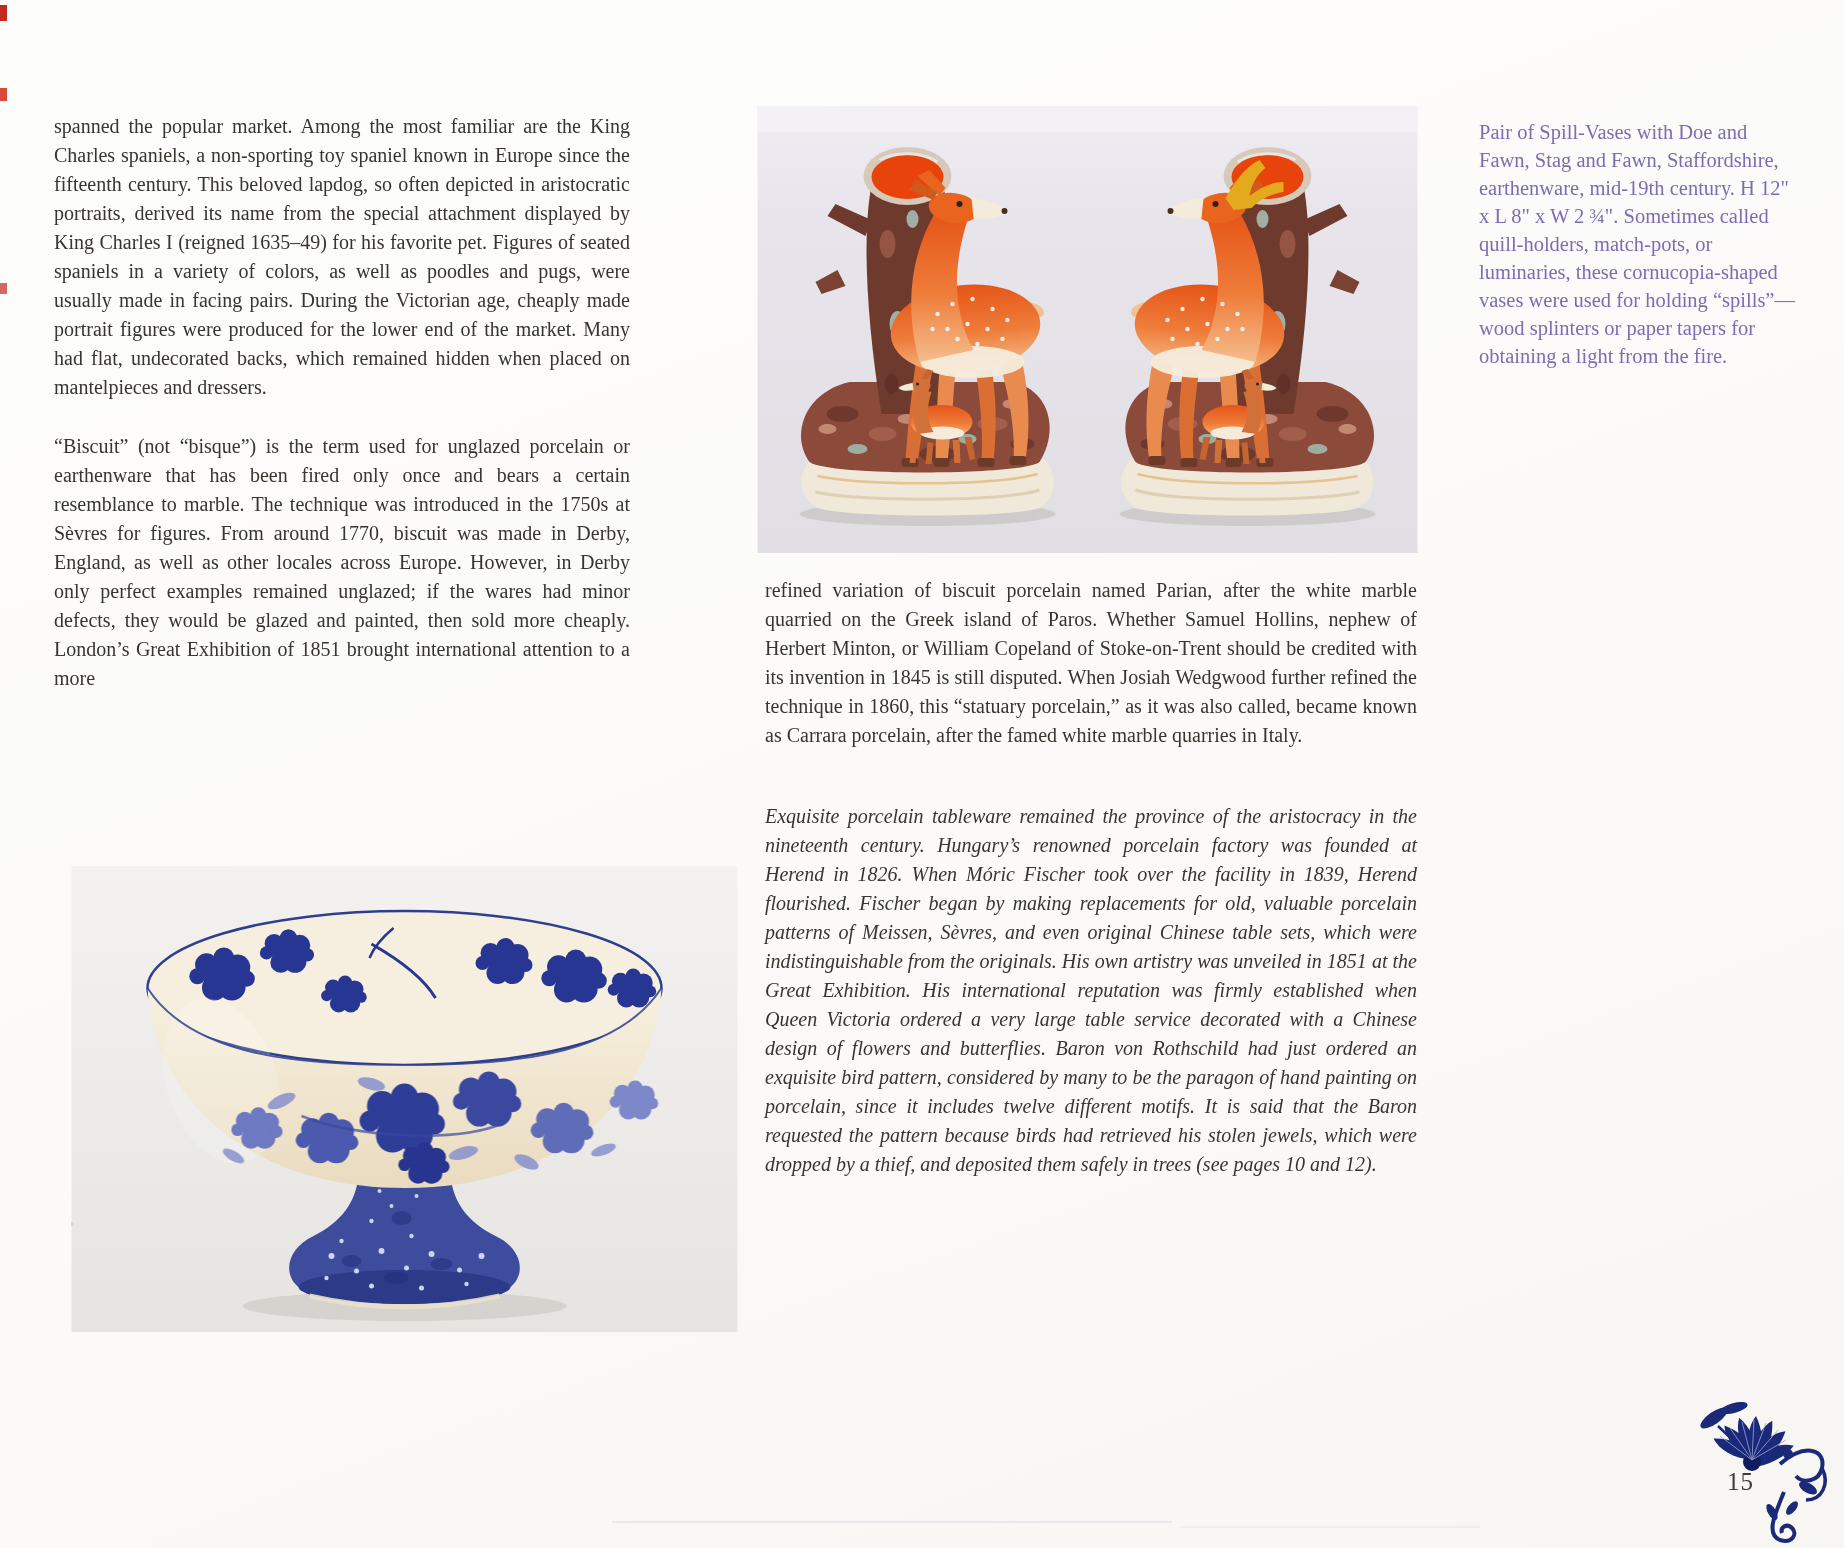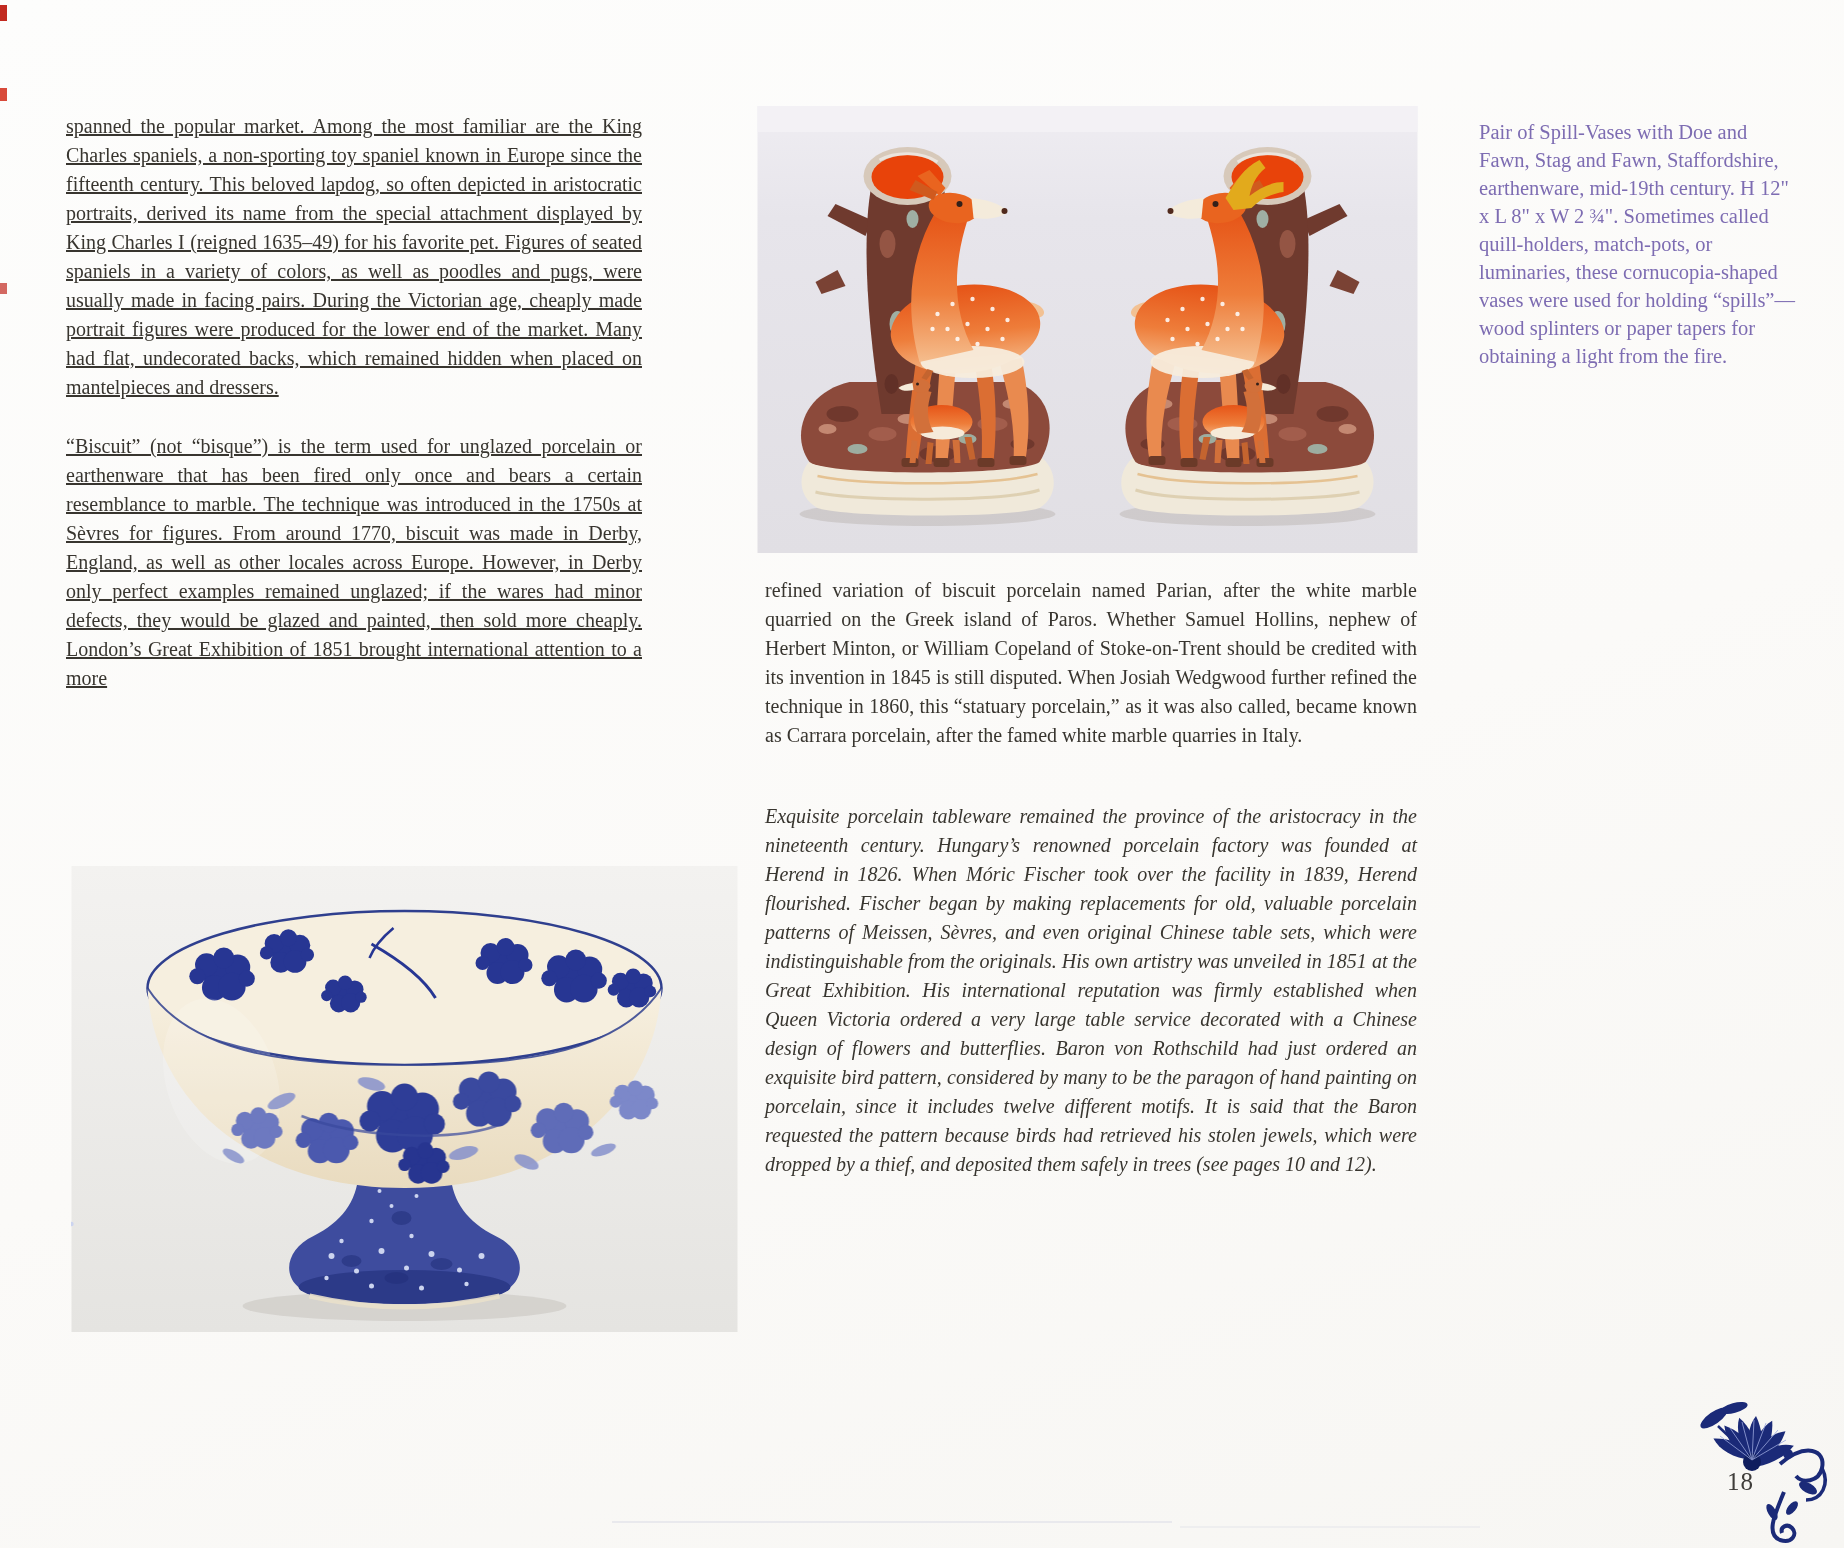--- a/index.html
+++ b/index.html
@@ -3,21 +3,21 @@
 <meta charset="utf-8">
 <style>
   html,body{margin:0;padding:0;background:#e9e9e9;}
   .page{
     position:relative; width:1844px; height:1548px; overflow:hidden;
     background:linear-gradient(160deg,#fdfdfc 0%,#fbfaf8 55%,#f7f6f3 100%);
     font-family:"Liberation Serif", serif;
   }
   .body-text{ position:absolute; color:#38352f; font-size:20px; line-height:29px; text-align:justify; }
   .body-text p{ margin:0; }
-  .col-left{ left:66px; top:112px; width:576px;text-decoration:underline; }
+  .col-left{ left:54px; top:112px; width:576px; }
   .col-right{ left:765px; top:576px; width:652px; }
   .gap-left{ margin-top:30px !important; }
   .gap-right{ margin-top:52px !important;font-style:italic; }
   .caption{ position:absolute; color:#7d6cb2; }
   .caption-side{ left:1448px; top:118px; width:322px; font-size:20.5px; line-height:28px;margin-left:31px; }
   .caption-bowl{ left:62px; top:1352px; width:650px; font-size:21px; line-height:34px; }
   figure.photo{ position:absolute; margin:0; }
   .fig-spill{ left:757px; top:106px; width:661px; height:447px; }
   .fig-bowl{ left:71px; top:866px; width:667px; height:466px; }
   figure svg{ display:block; width:100%; height:100%; }
@@ -287,15 +287,15 @@
     <g transform="translate(64,64)" stroke="#9aa6dc" stroke-width="1" opacity="0.8">
       <line x1="0" y1="0" x2="-32" y2="-24"></line>
         <line x1="0" y1="0" x2="-22" y2="-32"></line>
       <line x1="0" y1="0" x2="-10" y2="-38"></line>
         <line x1="0" y1="0" x2="2" y2="-40"></line>
       <line x1="0" y1="0" x2="14" y2="-37"></line>
         <line x1="0" y1="0" x2="26" y2="-30"></line>
       <line x1="0" y1="0" x2="34" y2="-20"></line>
     </g>
   </svg>
-  <span class="page-number">18</span>
+  <span class="page-number">15</span>
 
 </div>
 
 </body></html>

